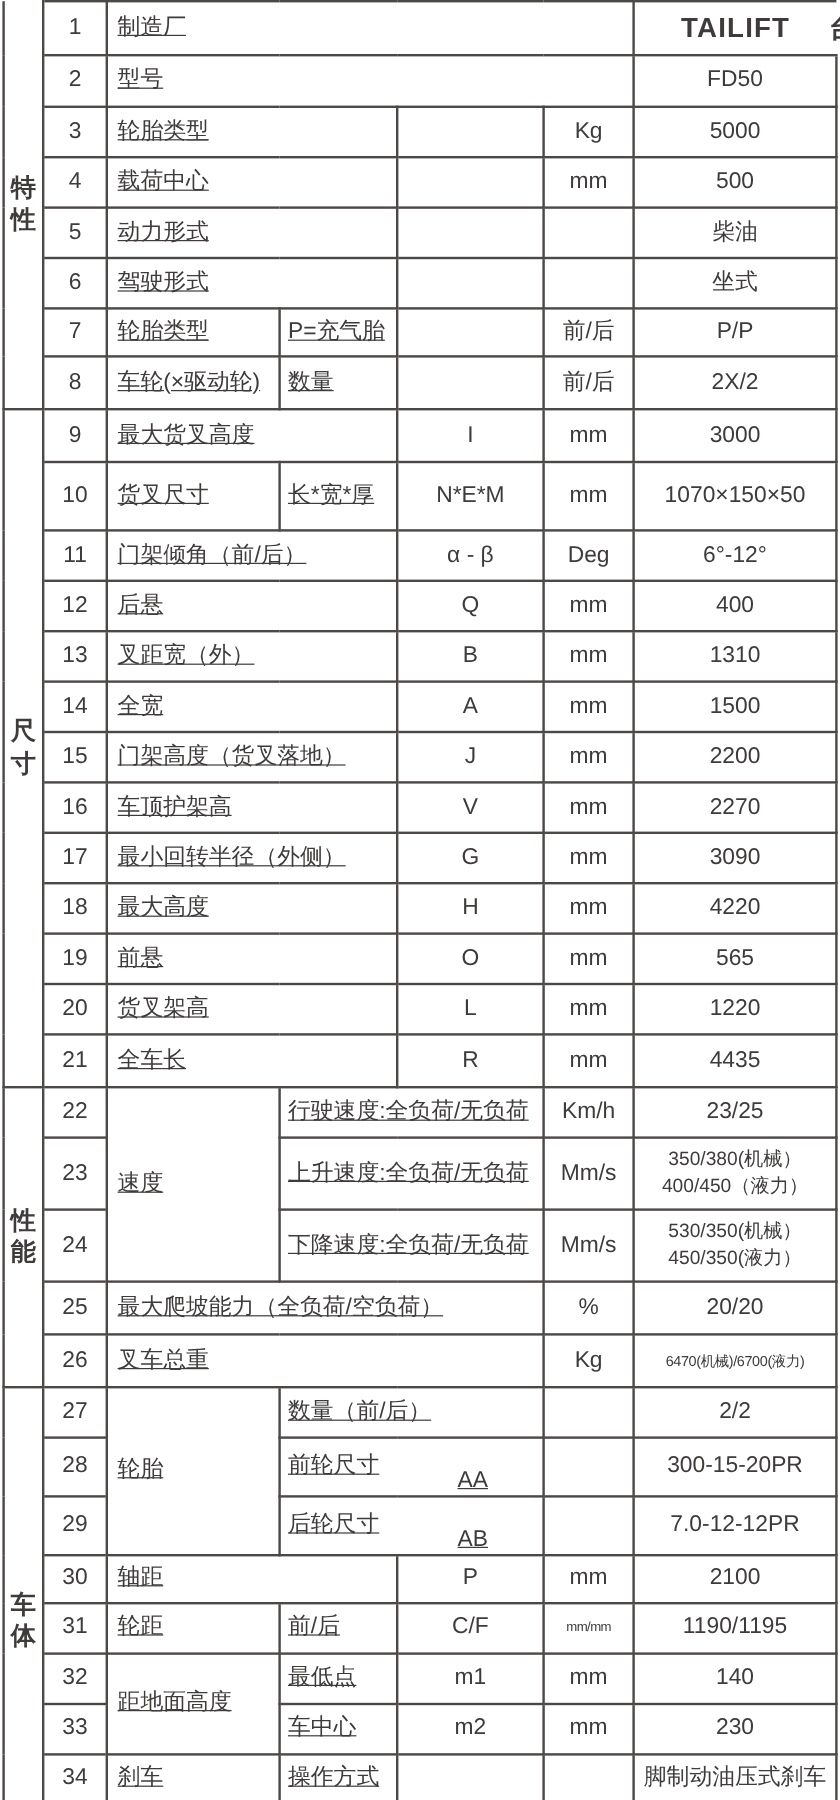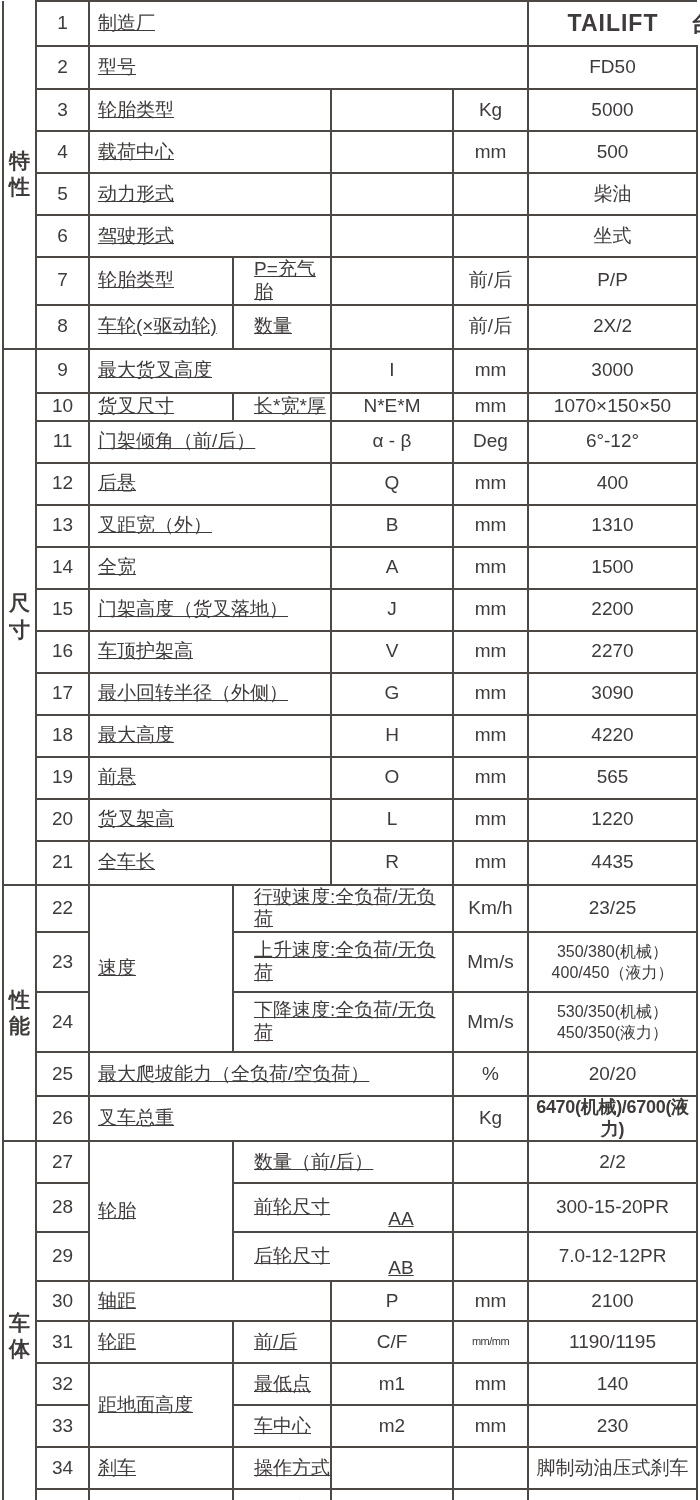--- a/index.html
+++ b/index.html
@@ -32,41 +32,41 @@
     border-top: none;
     font-weight: bold;
     font-size: 21px;
     line-height: 1.25;
     padding: 0 4px;
     letter-spacing: 0;
     word-break: break-all;
   }
   td.c-num { }
   td.c-label, td.c-sub { text-align: left; padding-left: 8px; text-decoration: underline; }
-  td.c-sub { padding-left: 20px; }
+  td.c-sub { padding-left: 6px; }
   td.c-val { }
   td.brand-cell {
     position: relative;
     overflow: visible;
     border-right: none;
     font-weight: bold;
     font-size: 23px;
     letter-spacing: 1px;
   }
   .brand-cut {
     position: absolute;
     right: -16px;
     top: 50%;
     transform: translateY(-50%);
     font-size: 22px;
     font-weight: bold;
     letter-spacing: 0;
   }
   td.val-2line { font-size: 16px; line-height: 1.35; }
-  td.val-sm { font-size: 18px; letter-spacing: -0.3px; font-weight: bold; }
+  td.val-sm { font-size: 12px; letter-spacing: -0.3px; }
   td.unit-sm { font-size: 11px; letter-spacing: -0.5px; }
   .flexcell { display: flex; align-items: center; width: 100%; }
   .flexcell .fc-sub { flex: 0 0 96px; text-align: left; }
   .flexcell .fc-sym { flex: 1; text-align: center; margin-top: 24px; }
 </style>
 </head>
 <body>
 
 <div class="stage">
 <table class="spec">
@@ -149,21 +149,21 @@
 
 <tr style="height:44px">
   <td class="c-cat" rowspan="13">尺寸</td>
   <td class="c-num">9</td>
   <td class="c-label" colspan="2">最大货叉高度</td>
   <td class="c-sym">I</td>
   <td class="c-unit">mm</td>
   <td class="c-val">3000</td>
 </tr>
 
-<tr style="height:28px">
+<tr style="height:57px">
   <td class="c-num">10</td>
   <td class="c-label">货叉尺寸</td>
   <td class="c-sub">长*宽*厚</td>
   <td class="c-sym">N*E*M</td>
   <td class="c-unit">mm</td>
   <td class="c-val">1070×150×50</td>
 </tr>
 
 <tr style="height:42px">
   <td class="c-num">11</td>

